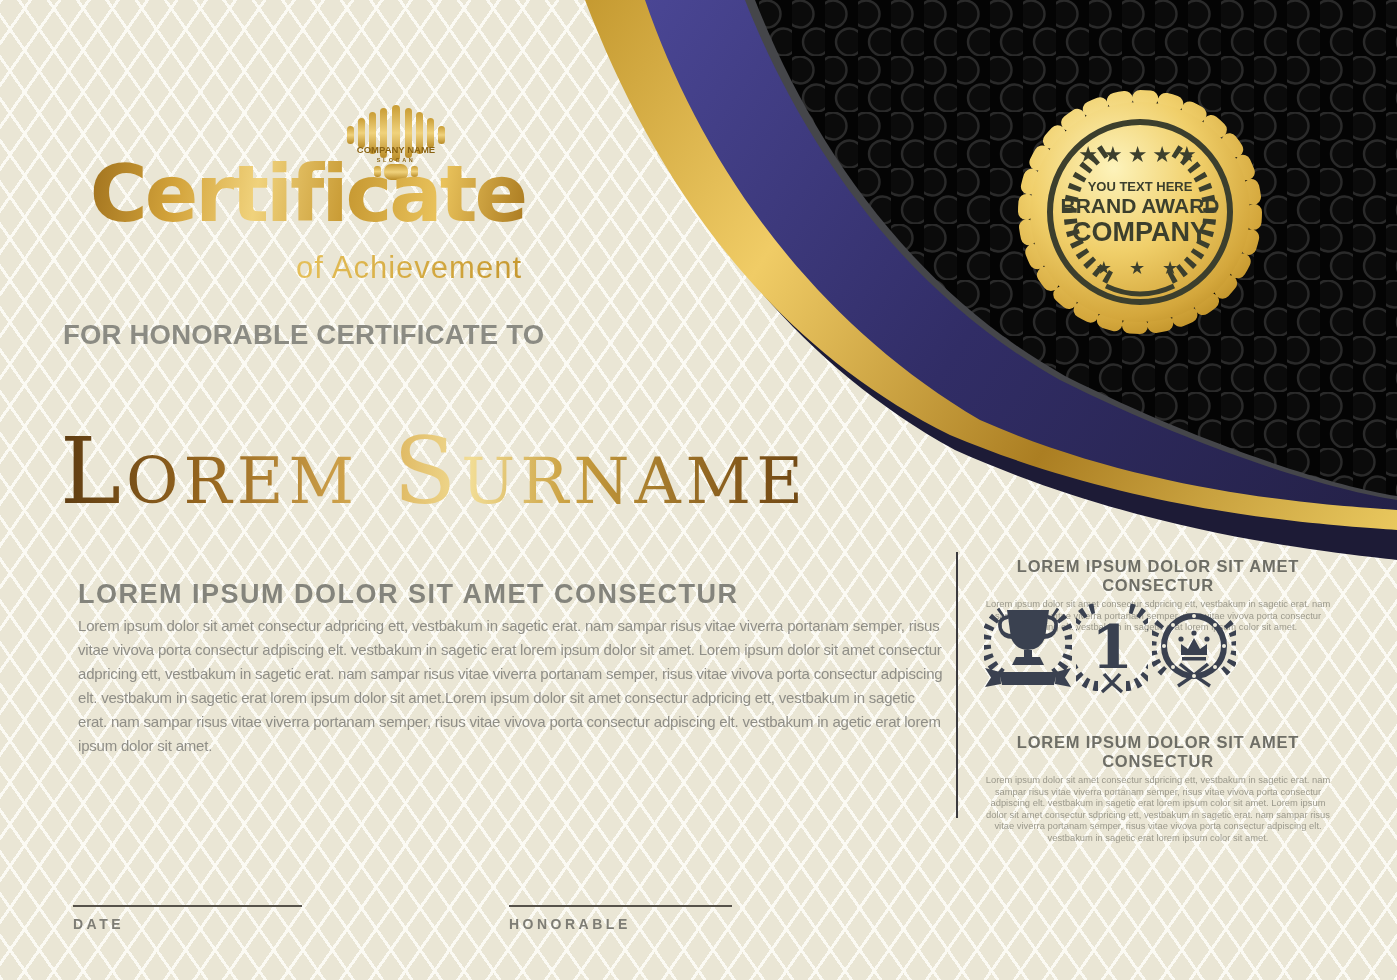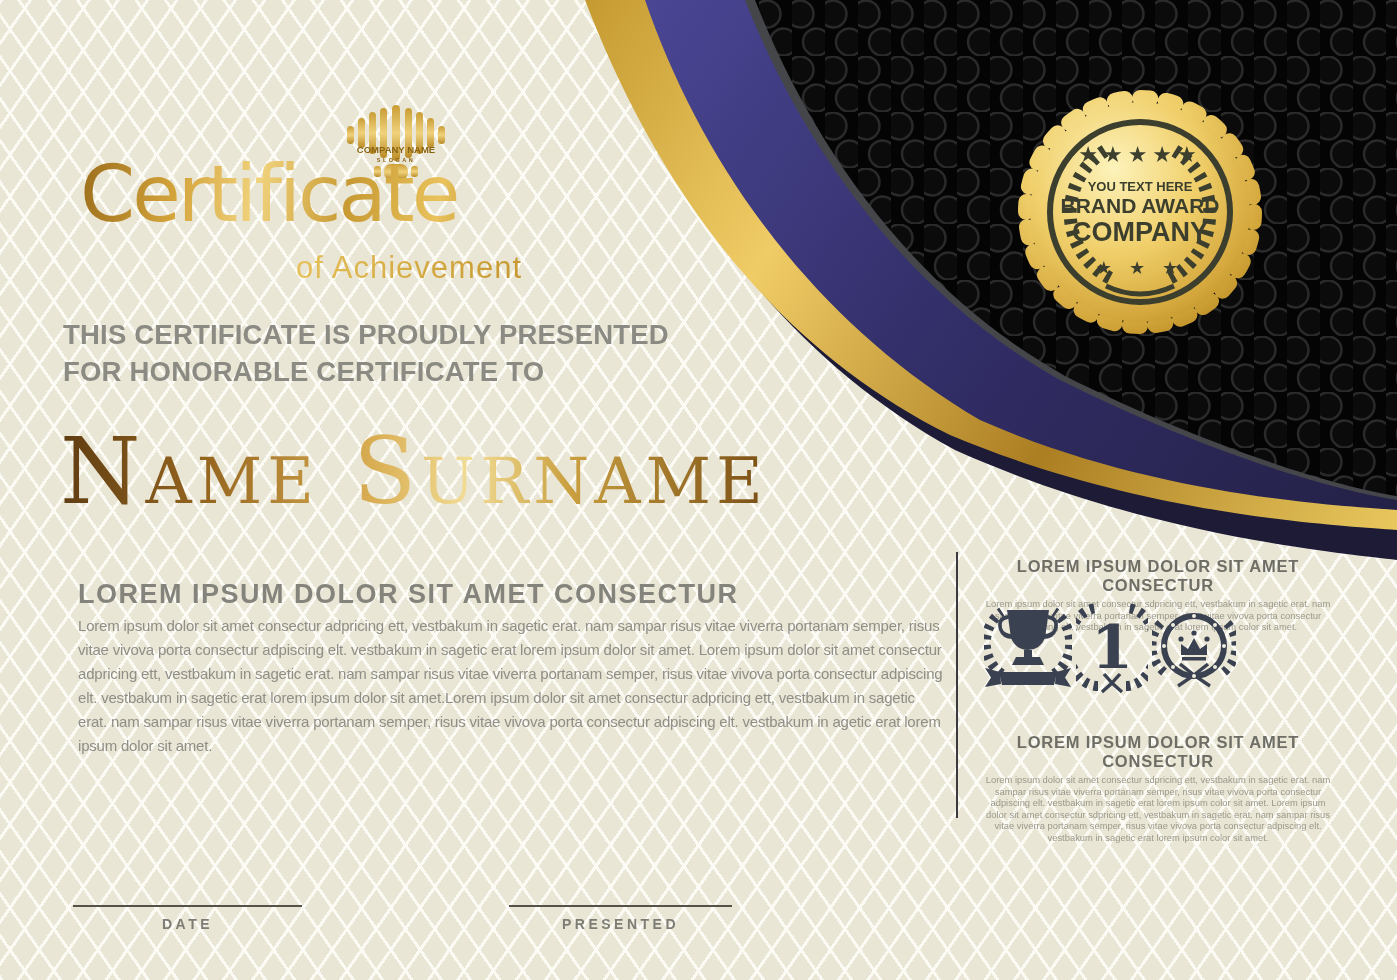--- a/index.html
+++ b/index.html
@@ -17,21 +17,21 @@
   
   .swoosh{left:0;top:0;pointer-events:none;}
 
   
   .brand-logo{left:336px;top:100px;}
   .logo-text{fill:#8a6312;font-weight:bold;}
 
   
   .cert-title{
     left:80px;top:148px;width:445px;
-    font-size:79px;font-weight:normal;letter-spacing:-3px;text-align:left;
+    font-size:79px;font-weight:bold;letter-spacing:-3px;text-align:right;
     font-family:"DejaVu Sans", sans-serif;
     background:linear-gradient(100deg,#9a6c1b 0%,#d3a33a 22%,#f0d27c 40%,#c89a33 60%,#e9c25b 80%,#a9791f 100%);
     -webkit-background-clip:text;background-clip:text;color:transparent;
     text-shadow:none;
   }
   .cert-sub{
     left:80px;top:250px;width:442px;text-align:right;
     font-size:31px;font-weight:normal;letter-spacing:1px;
     background:linear-gradient(100deg,#a87a20 0%,#e8c35c 45%,#c6982f 100%);
     -webkit-background-clip:text;background-clip:text;color:transparent;
@@ -51,21 +51,21 @@
     left:78px;top:579px;width:760px;
     font-size:27px;font-weight:bold;color:#84847c;letter-spacing:1.5px;
   }
   .body-text{
     left:78px;top:614px;width:868px;
     font-size:15px;color:#8f8e87;line-height:24px;letter-spacing:-.2px;
   }
 
   
   .sign-line{height:2px;background:#56524a;}
-  .sign-label{font-size:14px;font-weight:bold;letter-spacing:3.5px;color:#7e7d75;text-align:center;}
+  .sign-label{font-size:14px;font-weight:bold;letter-spacing:3.5px;color:#7e7d75;}
   .date-line{left:73px;top:905px;width:229px;}
   .date-label{left:73px;top:916px;width:229px;}
   .sig-line{left:509px;top:905px;width:223px;}
   .sig-label{left:509px;top:916px;width:223px;}
 
   
   .divider{left:956px;top:552px;width:2px;height:266px;background:#3b3a3e;}
   .rp-block{width:348px;text-align:center;}
   .rp-b1{left:984px;top:557px;}
   .rp-b2{left:984px;top:733px;}
@@ -148,33 +148,32 @@
       <rect x="75" y="66" width="7" height="11" rx="3"></rect>
     </g>
     <text class="logo-text" x="60" y="53" text-anchor="middle" font-size="9.5">COMPANY NAME</text>
     <text class="logo-text" x="60" y="62" text-anchor="middle" font-size="5.5" letter-spacing="2.5">SLOGAN</text>
   </svg>
 
   <div class="abs cert-title">Certificate</div>
   <div class="abs cert-sub">of Achievement</div>
 
   <div class="abs presented">
-    <div>THIS CERTIFICATE IS PROUDLY PRESENTED</div>
     <div>FOR HONORABLE CERTIFICATE TO</div>
   </div>
 
-  <div class="abs recipient">Name Surname</div>
+  <div class="abs recipient">Lorem Surname</div>
 
   <div class="abs left-heading">LOREM IPSUM DOLOR SIT AMET CONSECTUR</div>
   <div class="abs body-text">Lorem ipsum dolor sit amet consectur adpricing ett, vestbakum in sagetic erat. nam sampar risus vitae viverra portanam semper, risus vitae vivova porta consectur adpiscing elt. vestbakum in sagetic erat lorem ipsum dolor sit amet. Lorem ipsum dolor sit amet consectur adpricing ett, vestbakum in sagetic erat. nam sampar risus vitae viverra portanam semper, risus vitae vivova porta consectur adpiscing elt. vestbakum in sagetic erat lorem ipsum dolor sit amet.Lorem ipsum dolor sit amet consectur adpricing ett, vestbakum in sagetic erat. nam sampar risus vitae viverra portanam semper, risus vitae vivova porta consectur adpiscing elt. vestbakum in agetic erat lorem ipsum dolor sit amet.</div>
 
   <div class="abs sign-line date-line"></div>
   <div class="abs sign-label date-label">DATE</div>
   <div class="abs sign-line sig-line"></div>
-  <div class="abs sign-label sig-label">PRESENTED</div>
+  <div class="abs sign-label sig-label">HONORABLE</div>
 
   <div class="abs divider"></div>
 
   <div class="abs rp-block rp-b1">
     <div class="rp-heading">LOREM IPSUM DOLOR SIT AMET CONSECTUR</div>
     <div class="rp-text">Lorem ipsum dolor sit amet consectur sdpricing ett, vestbakum in sagetic erat. nam sampar risus vitae viverra portanam semper, risus vitae vivova porta consectur adpiscing elt. vestbakum in sagetic erat lorem ipsum color sit amet.</div>
   </div>
 
   <div class="abs rp-icons">
 

